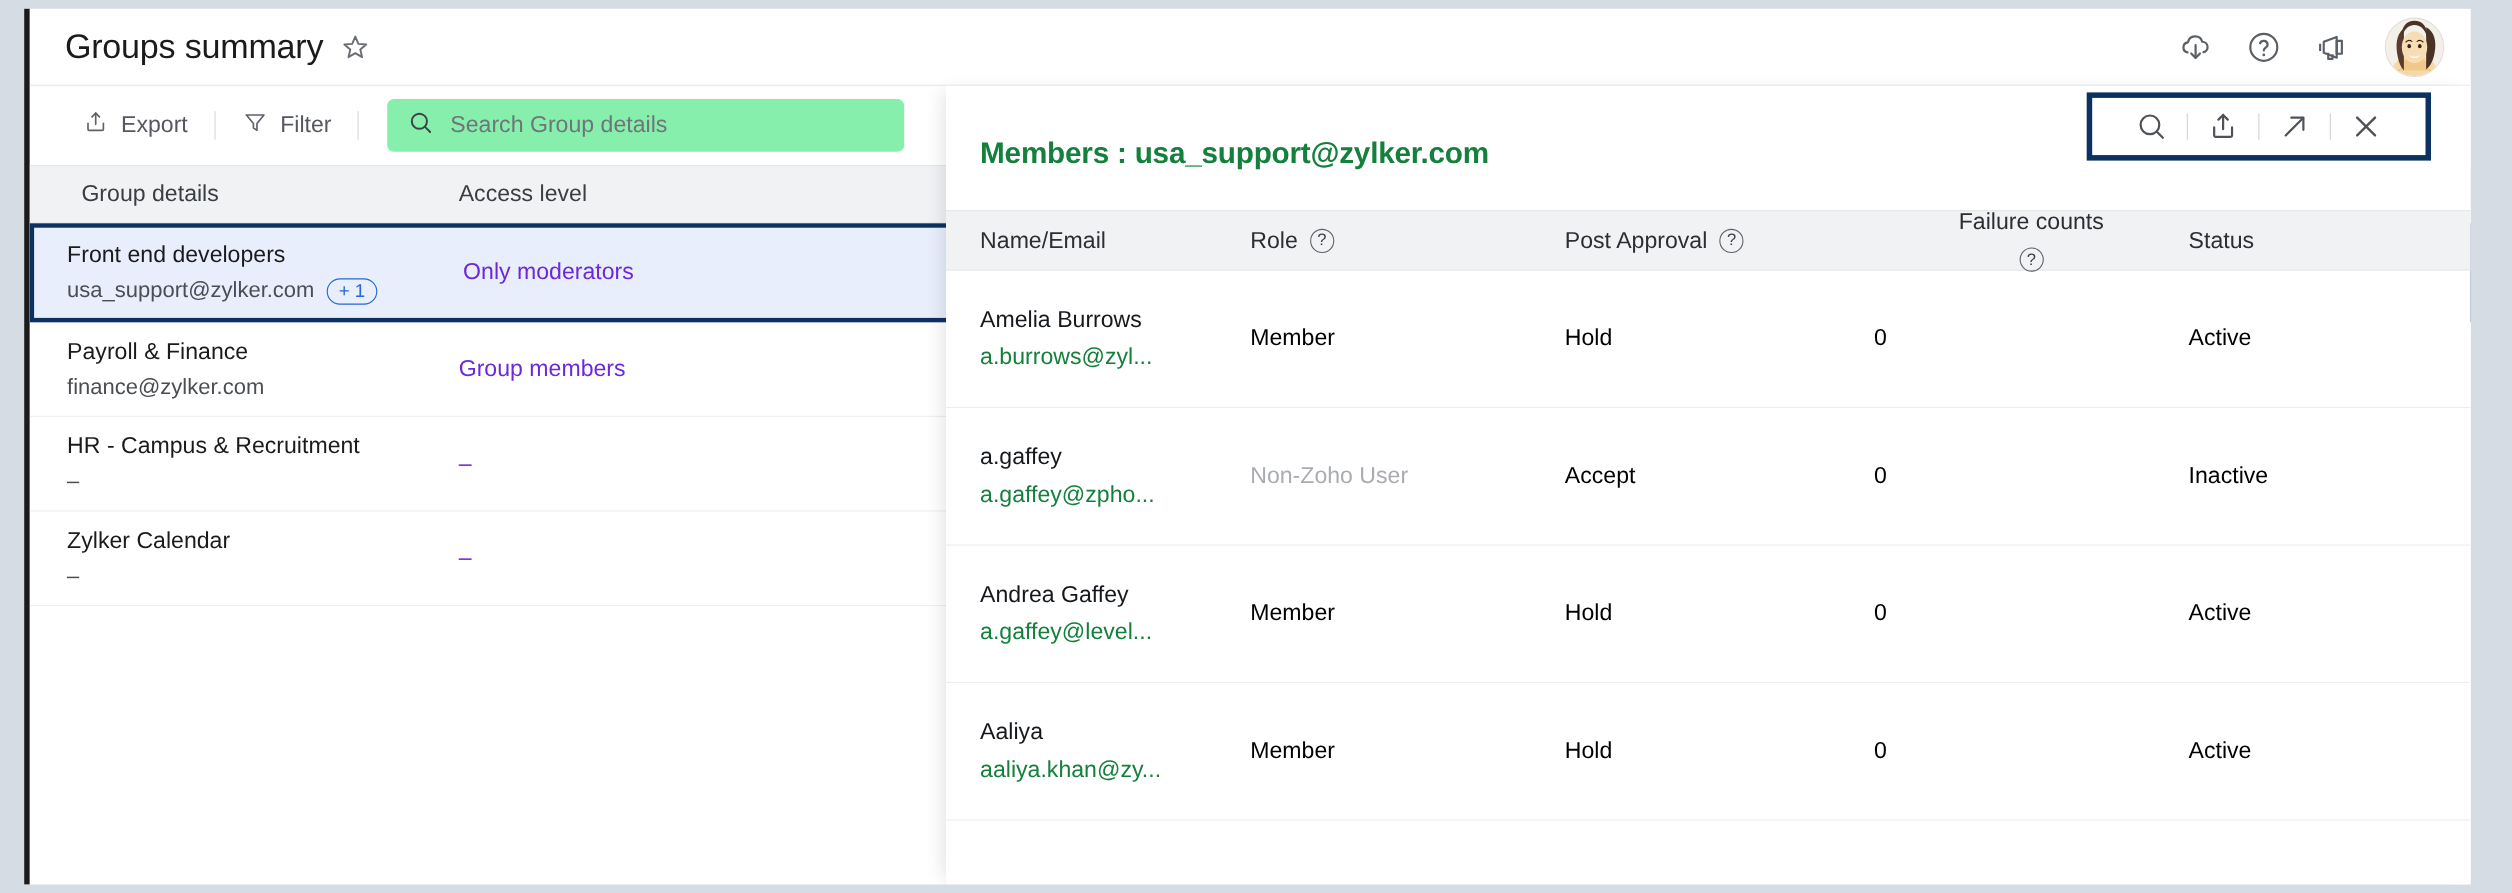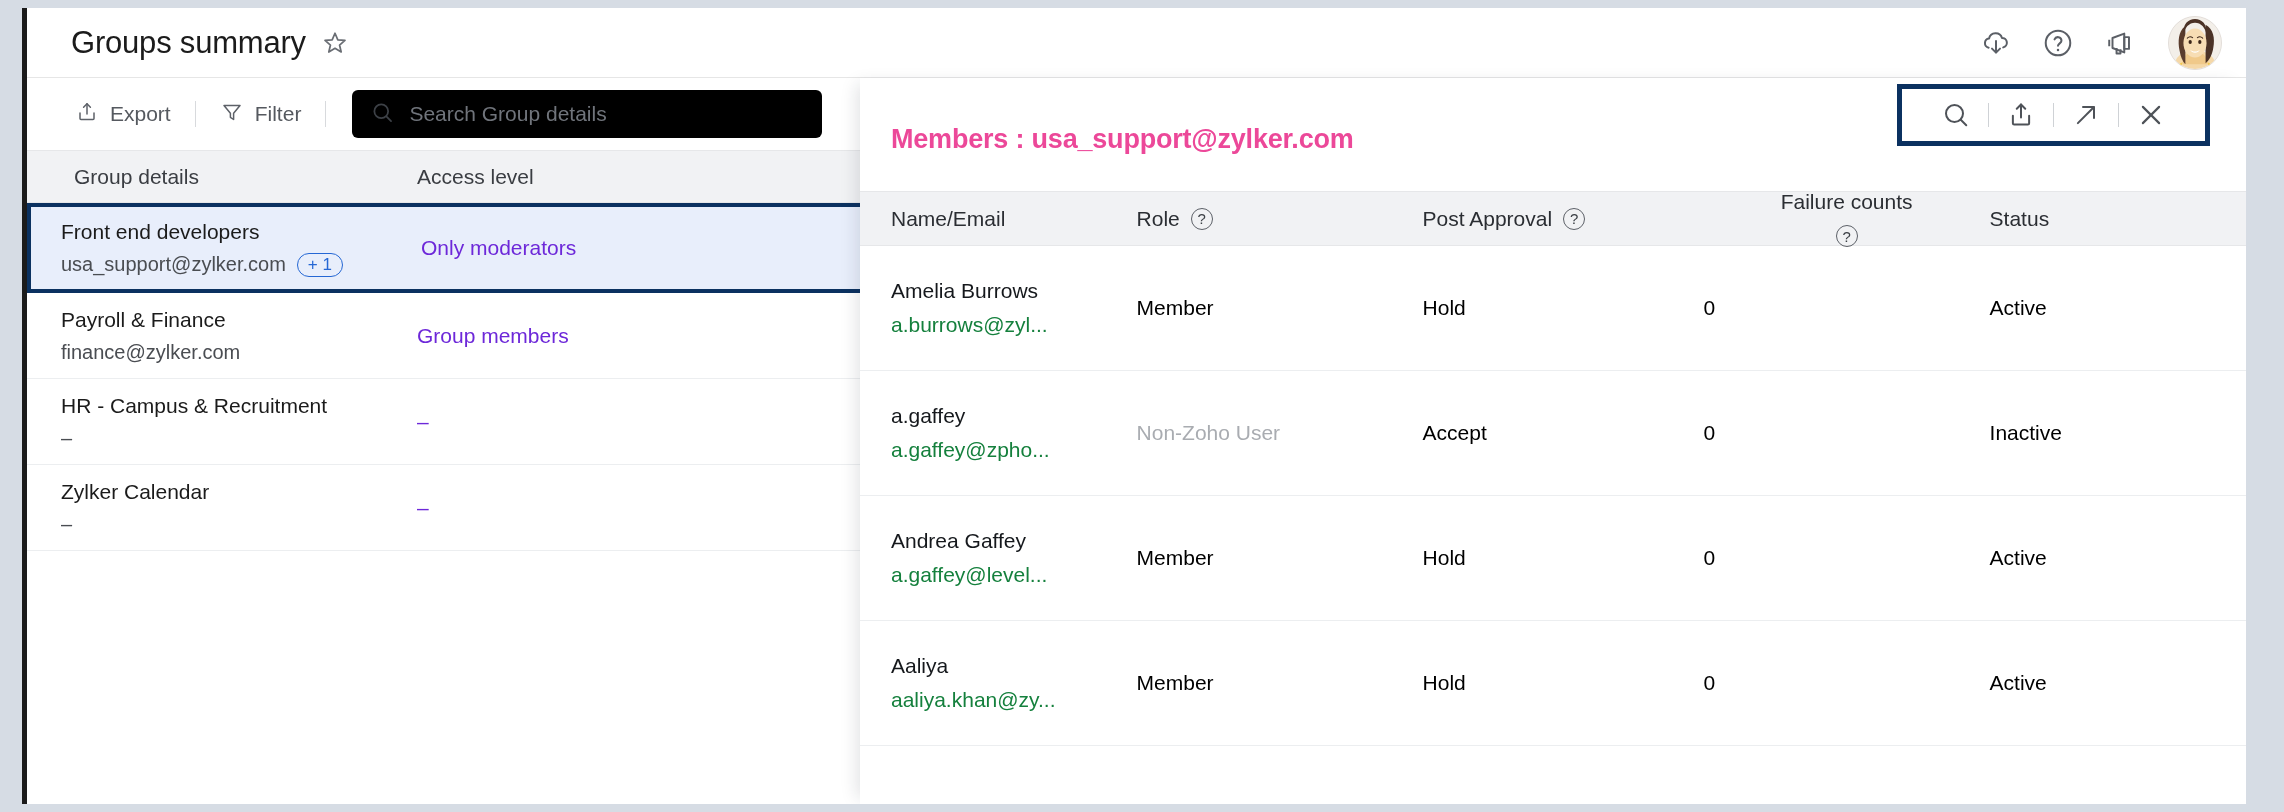--- a/index.html
+++ b/index.html
@@ -20,21 +20,21 @@
 
   
   .app-header {
     position: relative;
     height: 70px;
     background: #fff;
     border-bottom: 1px solid #e6e6e6;
     display: flex; align-items: center;
   }
   .page-title {
-    margin-left: 44px;
+    margin-left: 32px;
     font-size: 31px;
     color: #1b1b1b;
     letter-spacing: -0.2px;
     text-align: right;
   }
   .star-icon { margin-left: 16px; display: flex; align-items: center; cursor: pointer; }
   .header-actions {
     position: absolute; right: 24px; top: 0; height: 70px;
     display: flex; align-items: center; gap: 30px;
   }
@@ -55,21 +55,21 @@
   }
   .tb-btn {
     display: flex; align-items: center; gap: 11px;
     font-size: 21px; color: #55595f; cursor: pointer;
     padding: 6px 14px;
   }
   .tb-sep { width: 1px; height: 26px; background: #d8dadd; margin: 0 10px; }
   .search-box {
     margin-left: 16px;
     width: 470px; height: 48px; border-radius: 6px;
-    background: #000000; display: flex; align-items: center;
+    background: #86efac; display: flex; align-items: center;
     padding: 0 18px; gap: 14px; cursor: text;
   }
   .search-box .ph { font-size: 21px; color: #70747b; }
 
   
   .left-pane {
     position: absolute; left: 0; top: 142px; right: 0; bottom: 0;
     background: #fff;
   }
   .lt-head {
@@ -107,21 +107,21 @@
   .members {
     position: absolute; left: 833px; top: 70px; right: 0; bottom: 0;
     background: #ffffff;
     box-shadow: -9px 0 16px -6px rgba(20,30,50,0.13);
     z-index: 5;
   }
   .mb-head {
     height: 74px; display: flex; align-items: center;
     padding-left: 31px; position: relative; background: #fff;
   }
-  .mb-title { font-size: 27px; font-weight: bold; color: #ec4899; letter-spacing: -0.2px; margin-top: 48px; }
+  .mb-title { font-size: 27px; font-weight: bold; color: #15803d; letter-spacing: -0.2px; margin-top: 48px; }
   .mb-actions-wrap {
     position: absolute; right: 36px; top: 6px;
     border: 5px solid #0b3160; background: #fff;
     display: flex; align-items: center;
     height: 62px; padding: 0 22px; gap: 0;
   }
   .mb-ic { padding: 0 17px; display: flex; align-items: center; cursor: pointer; }
   .mb-sep { width: 1px; height: 24px; background: #cfd2d6; }
 
   .mb-thead {

